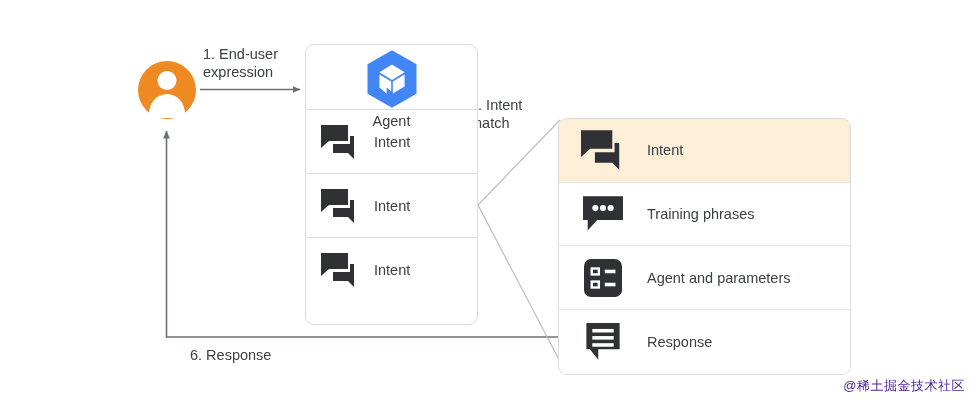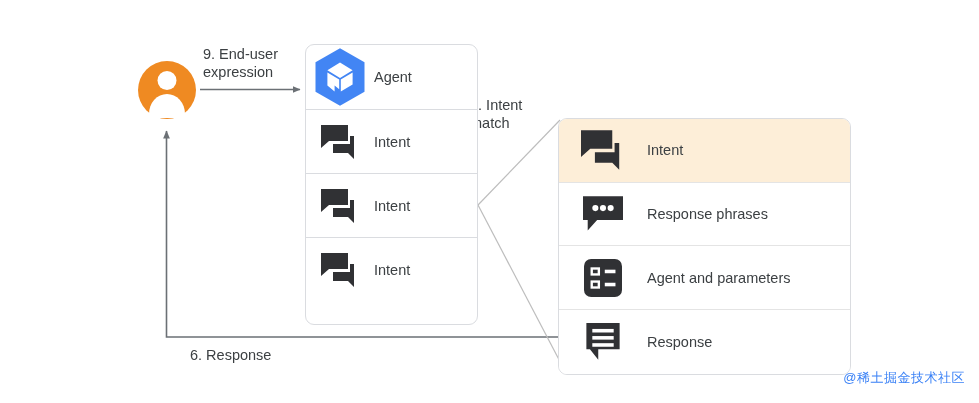--- a/index.html
+++ b/index.html
@@ -87,20 +87,21 @@
     position: relative;
     height: 64px;
     display: flex;
     align-items: center;
     box-sizing: border-box;
     border-top: 1px solid #dadce0;
   }
   .agent-row.head-row {
     height: 64px;
     border-top: none;
+    flex-direction: column;
   }
   .agent-row .row-icon {
     width: 68px;
     display: flex;
     align-items: center;
     justify-content: center;
     flex: 0 0 68px;
   }
   .agent-row .row-label {
     font-size: 14.5px;
@@ -142,23 +143,23 @@
   }
   .detail-row .row-label {
     font-size: 14.5px;
     color: #3c4043;
   }
 
   
   #watermark {
     position: absolute;
     right: 14px;
-    bottom: 16px;
+    bottom: 8px;
     font-size: 13px;
-    color: #3b82f6;
+    color: #4c1d95;
     letter-spacing: 0.5px;
     white-space: nowrap;
   }
 </style>
 </head>
 <body>
 
 <div id="stage">
 
   <svg id="connectors" viewBox="0 0 979 403" width="979" height="403">
@@ -176,21 +177,21 @@
 
     <line x1="478" y1="205" x2="560" y2="120" stroke="#bdbdbd" stroke-width="1.2"></line>
     <line x1="478" y1="205" x2="566" y2="373" stroke="#bdbdbd" stroke-width="1.2"></line>
   </svg>
 
   <div id="user-avatar">
     <div class="head"></div>
     <div class="body"></div>
   </div>
 
-  <div class="flow-label" id="label-enduser">9. End-user
+  <div class="flow-label" id="label-enduser">1. End-user
 expression</div>
 
   <div class="flow-label" id="label-intent-match">2. Intent
 match</div>
 
   <div class="flow-label" id="label-response">6. Response</div>
 
   <div id="agent-card">
 
     <div class="agent-row head-row">
@@ -250,21 +251,21 @@
 
     <div class="detail-row">
       <div class="row-icon">
         <svg width="40" height="36" viewBox="0 0 34 30" aria-hidden="true">
           <path d="M0 0 H34 V20 H12 L4 29 L4 20 H0 Z" fill="#303134"></path>
           <circle cx="10.5" cy="10" r="2.6" fill="#ffffff"></circle>
           <circle cx="17" cy="10" r="2.6" fill="#ffffff"></circle>
           <circle cx="23.5" cy="10" r="2.6" fill="#ffffff"></circle>
         </svg>
       </div>
-      <div class="row-label">Response phrases</div>
+      <div class="row-label">Training phrases</div>
     </div>
 
     <div class="detail-row">
       <div class="row-icon">
         <svg width="38" height="38" viewBox="0 0 32 32" aria-hidden="true">
           <rect x="0" y="0" width="32" height="32" rx="6" fill="#303134"></rect>
           <rect x="5.5" y="7" width="8" height="7" fill="#ffffff"></rect>
           <rect x="7.5" y="9" width="4" height="3" fill="#303134"></rect>
           <rect x="17.5" y="9" width="9" height="3" fill="#ffffff"></rect>
           <rect x="5.5" y="18" width="8" height="7" fill="#ffffff"></rect>

